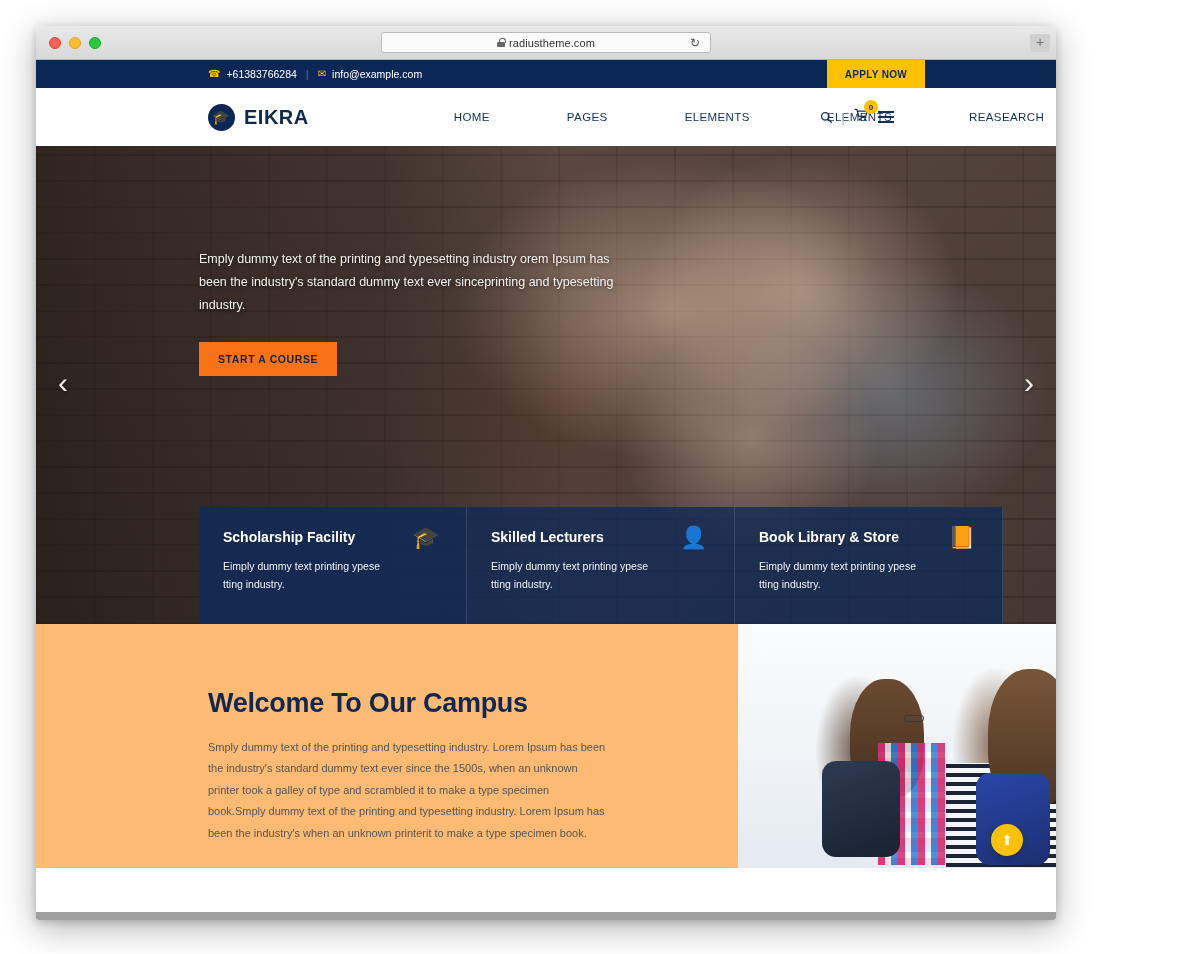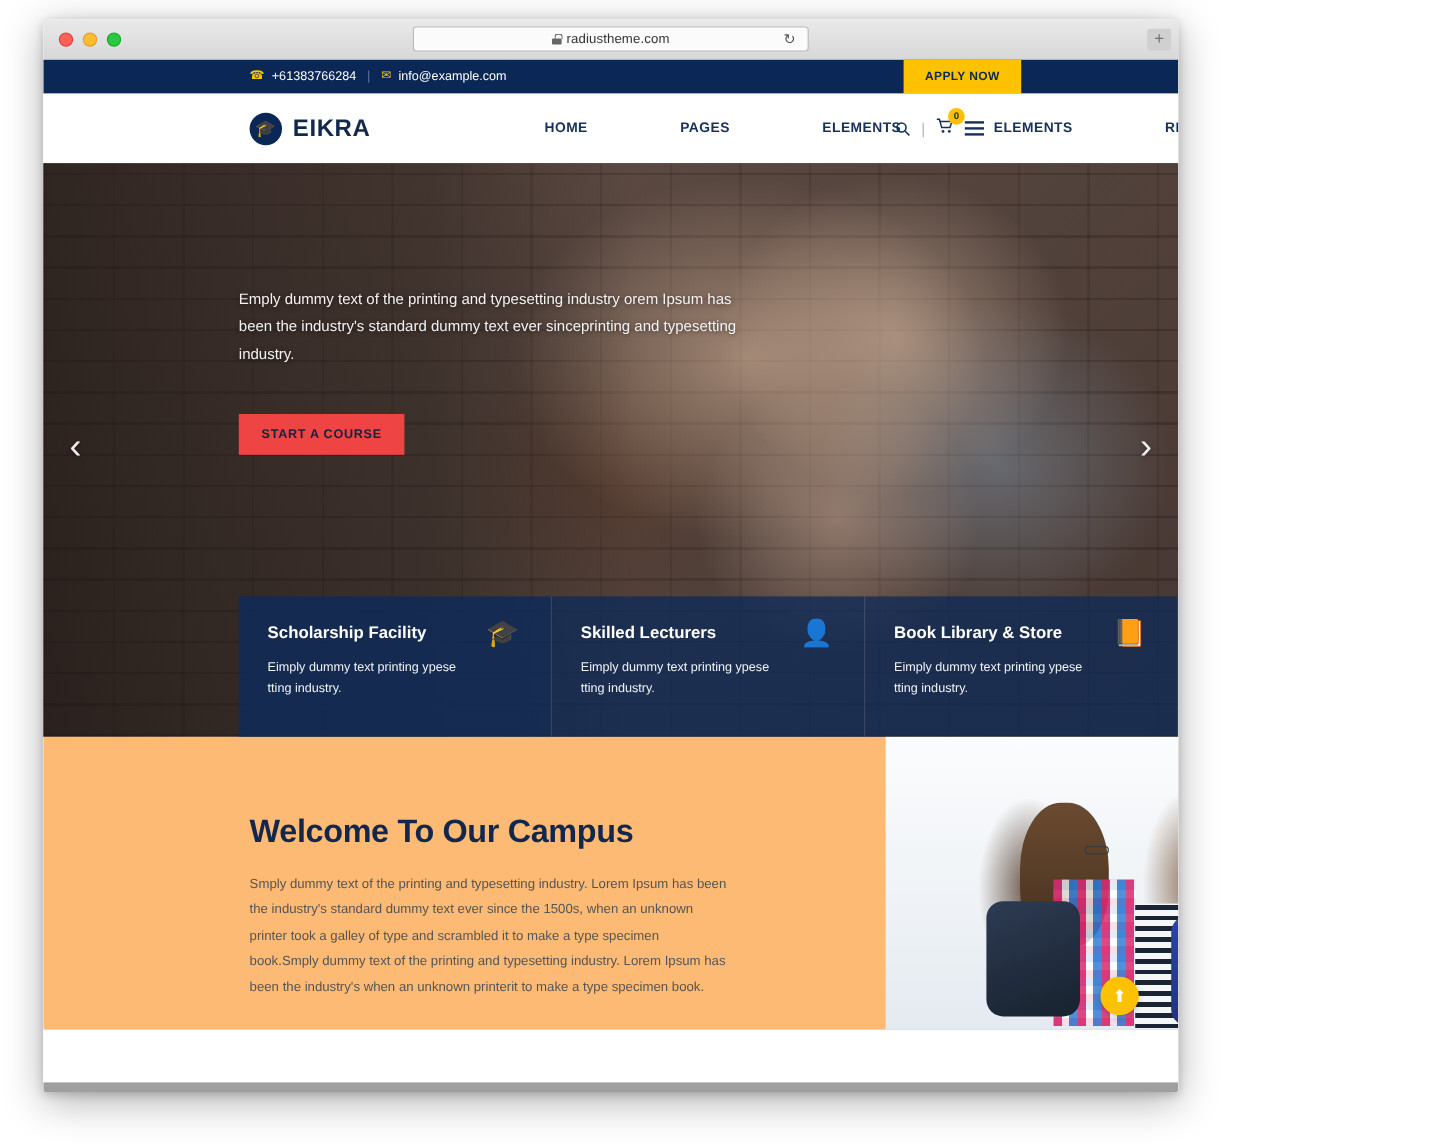--- a/index.html
+++ b/index.html
@@ -17,22 +17,22 @@
   .desktop {
     position: absolute;
     inset: 0;
     background: #ffffff;
   }
 
   
   .browser-window {
     position: absolute;
     left: 36px;
-    top: 16px;
-    width: 946px;
+    top: 26px;
+    width: 1020px;
     height: 894px;
     background: #ffffff;
     border-radius: 6px 6px 3px 3px;
     box-shadow: 0 8px 34px rgba(0,0,0,0.30), 0 2px 8px rgba(0,0,0,0.18);
     overflow: hidden;
   }
 
   .browser-chrome {
     position: relative;
     height: 34px;
@@ -171,21 +171,21 @@
   }
 
   .mainnav {
     display: flex;
     align-items: center;
     gap: 30px;
     margin-left: 98px;
   }
   .nav-link {
     font-size: 11.5px;
-    font-weight: bold;
+    font-weight: normal;
     color: #15305c;
     letter-spacing: 0.4px;
     cursor: pointer;
     padding-left: 47px;
   }
 
   .header-tools {
     display: flex;
     align-items: center;
     gap: 9px;
@@ -248,23 +248,23 @@
     text-shadow: 0 2px 6px rgba(0,0,0,0.45);
   }
   .hero-sub {
     margin-top: 20px;
     font-size: 12.5px;
     color: #f2f2f2;
     line-height: 1.85;
     text-shadow: 0 1px 4px rgba(0,0,0,0.5);
   }
   .hero-btn {
-    margin-top: 38px;
+    margin-top: 25px;
     display: inline-block;
-    background: #ef4444;
+    background: #f97316;
     color: #13243f;
     font-size: 10.5px;
     font-weight: bold;
     letter-spacing: 0.6px;
     padding: 11px 19px;
     cursor: pointer;
   }
   .hero-arrow {
     position: absolute;
     top: 222px;

